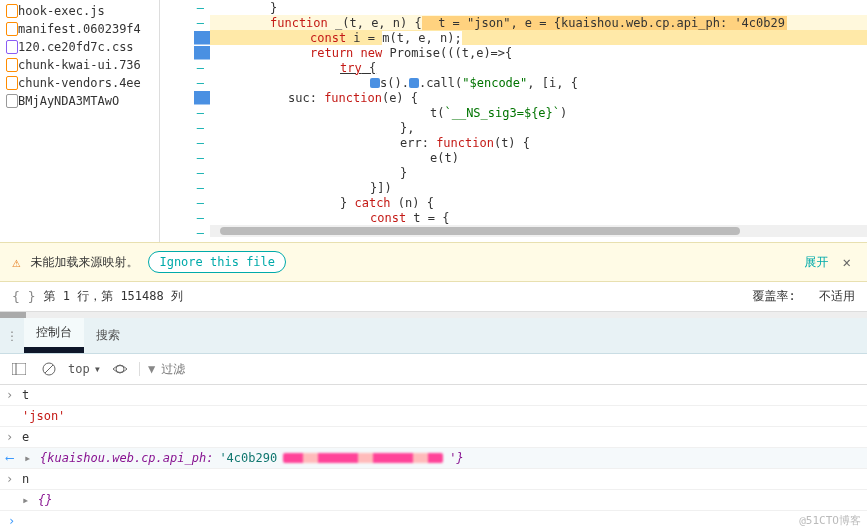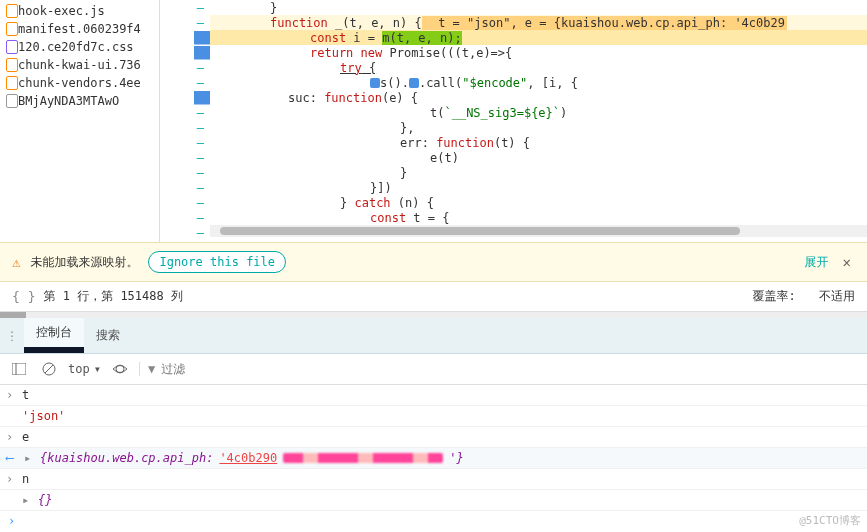--- a/index.html
+++ b/index.html
@@ -38,21 +38,21 @@
 .toolbar { display:flex; align-items:center; gap:8px; padding:4px 8px; border-bottom:1px solid #ddd; background:#fff; }
 .tbtn { width:22px; height:22px; display:flex; align-items:center; justify-content:center; color:#666; cursor:pointer; border-radius:3px; }
 .ctx { display:flex; align-items:center; gap:4px; color:#555; cursor:pointer; }
 .filterwrap { flex:1; display:flex; align-items:center; gap:6px; background:#fff; border-left:1px solid #ddd; padding-left:8px; }
 .filterinput { border:none; outline:none; flex:1; font-size:12px; color:#888; }
 .console { flex:1; overflow:auto; background:#fff; }
 .crow { display:flex; align-items:center; border-bottom:1px solid #f0f0f0; padding:3px 6px; gap:6px; min-height:20px; }
 .caret { color:#888; cursor:pointer; width:10px; }
 .cstr { color:#c41a16; }
 .ckey { color:#881391; font-style:italic; }
-.cval { color:#ef4444;text-decoration:underline; }
+.cval { color:#0f766e; }
 .redact { display:inline-block; width:160px; height:10px; background: repeating-linear-gradient(90deg,#f49,#f49 20px,#fbb 20px,#fbb 35px,#f49 35px,#f49 55px); border-radius:2px; vertical-align:middle; filter:blur(1px); }
 .hoverrow { background:#f5f9fb; }
 .ptr { color:#3b99fc; width:12px; }
 .sidescroll { height:6px; background:#eee; }
 .sthumb { width:26px; height:6px; background:#aaa; }
 .watermark { position:fixed; right:6px; bottom:4px; color:#bbb; font-size:11px; }
 .prompt { color:#3b99fc; padding:3px 8px; }
 </style>
 </head>
 <body>
@@ -136,21 +136,21 @@
         <span>–</span>
       </div>
     <div class="gut-row">
         <span>–</span>
       </div>
   </div>
 
   <div class="code">
     <div class="line"><span>}</span></div>
     <div class="line hl1"><span class="kw">function</span><span> _(t, e, n) {</span><span class="hlspan"><span>  t = "json", e = {kuaishou.web.cp.api_ph: '4c0b29</span></span></div>
-    <div class="line hl2" style="padding-left:100px;"><span class="kw">const</span><span> i = </span><span style="background:#84cc16;">m(t, e, n);</span></div>
+    <div class="line hl2" style="padding-left:100px;"><span class="kw">const</span><span> i = </span><span style="background:#ffffff;">m(t, e, n);</span></div>
     <div class="line" style="padding-left:100px;"><span class="kw">return new</span><span> Promise(((t,e)=&gt;{</span></div>
     <div class="line" style="padding-left:130px;text-decoration:underline;"><span class="kw">try</span><span> {</span></div>
     <div class="line" style="padding-left:160px;"><span class="box"></span><span>s().</span><span class="box"></span><span>.call(</span><span class="str">"$encode"</span><span>, [i, {</span></div>
     <div class="line" style="padding-left:78px;"><span>suc: </span><span class="kw">function</span><span>(e) {</span></div>
     <div class="line" style="padding-left:220px;"><span>t(</span><span class="str">`__NS_sig3=${e}`</span><span>)</span></div>
     <div class="line" style="padding-left:190px;"><span>},</span></div>
     <div class="line" style="padding-left:190px;"><span>err: </span><span class="kw">function</span><span>(t) {</span></div>
     <div class="line" style="padding-left:220px;"><span>e(t)</span></div>
     <div class="line" style="padding-left:190px;"><span>}</span></div>
     <div class="line" style="padding-left:160px;"><span>}])</span></div>

